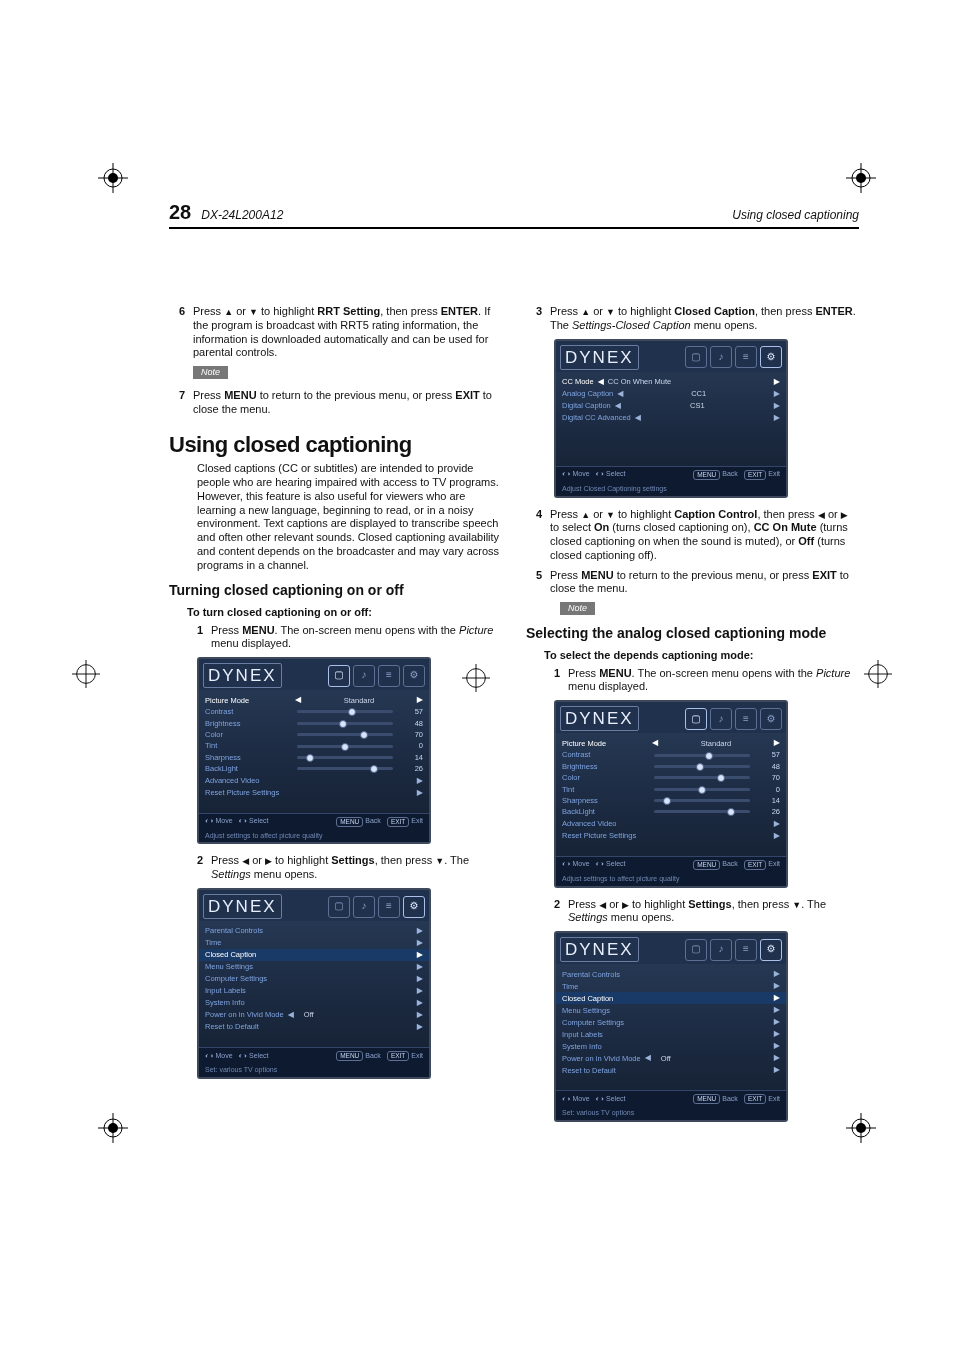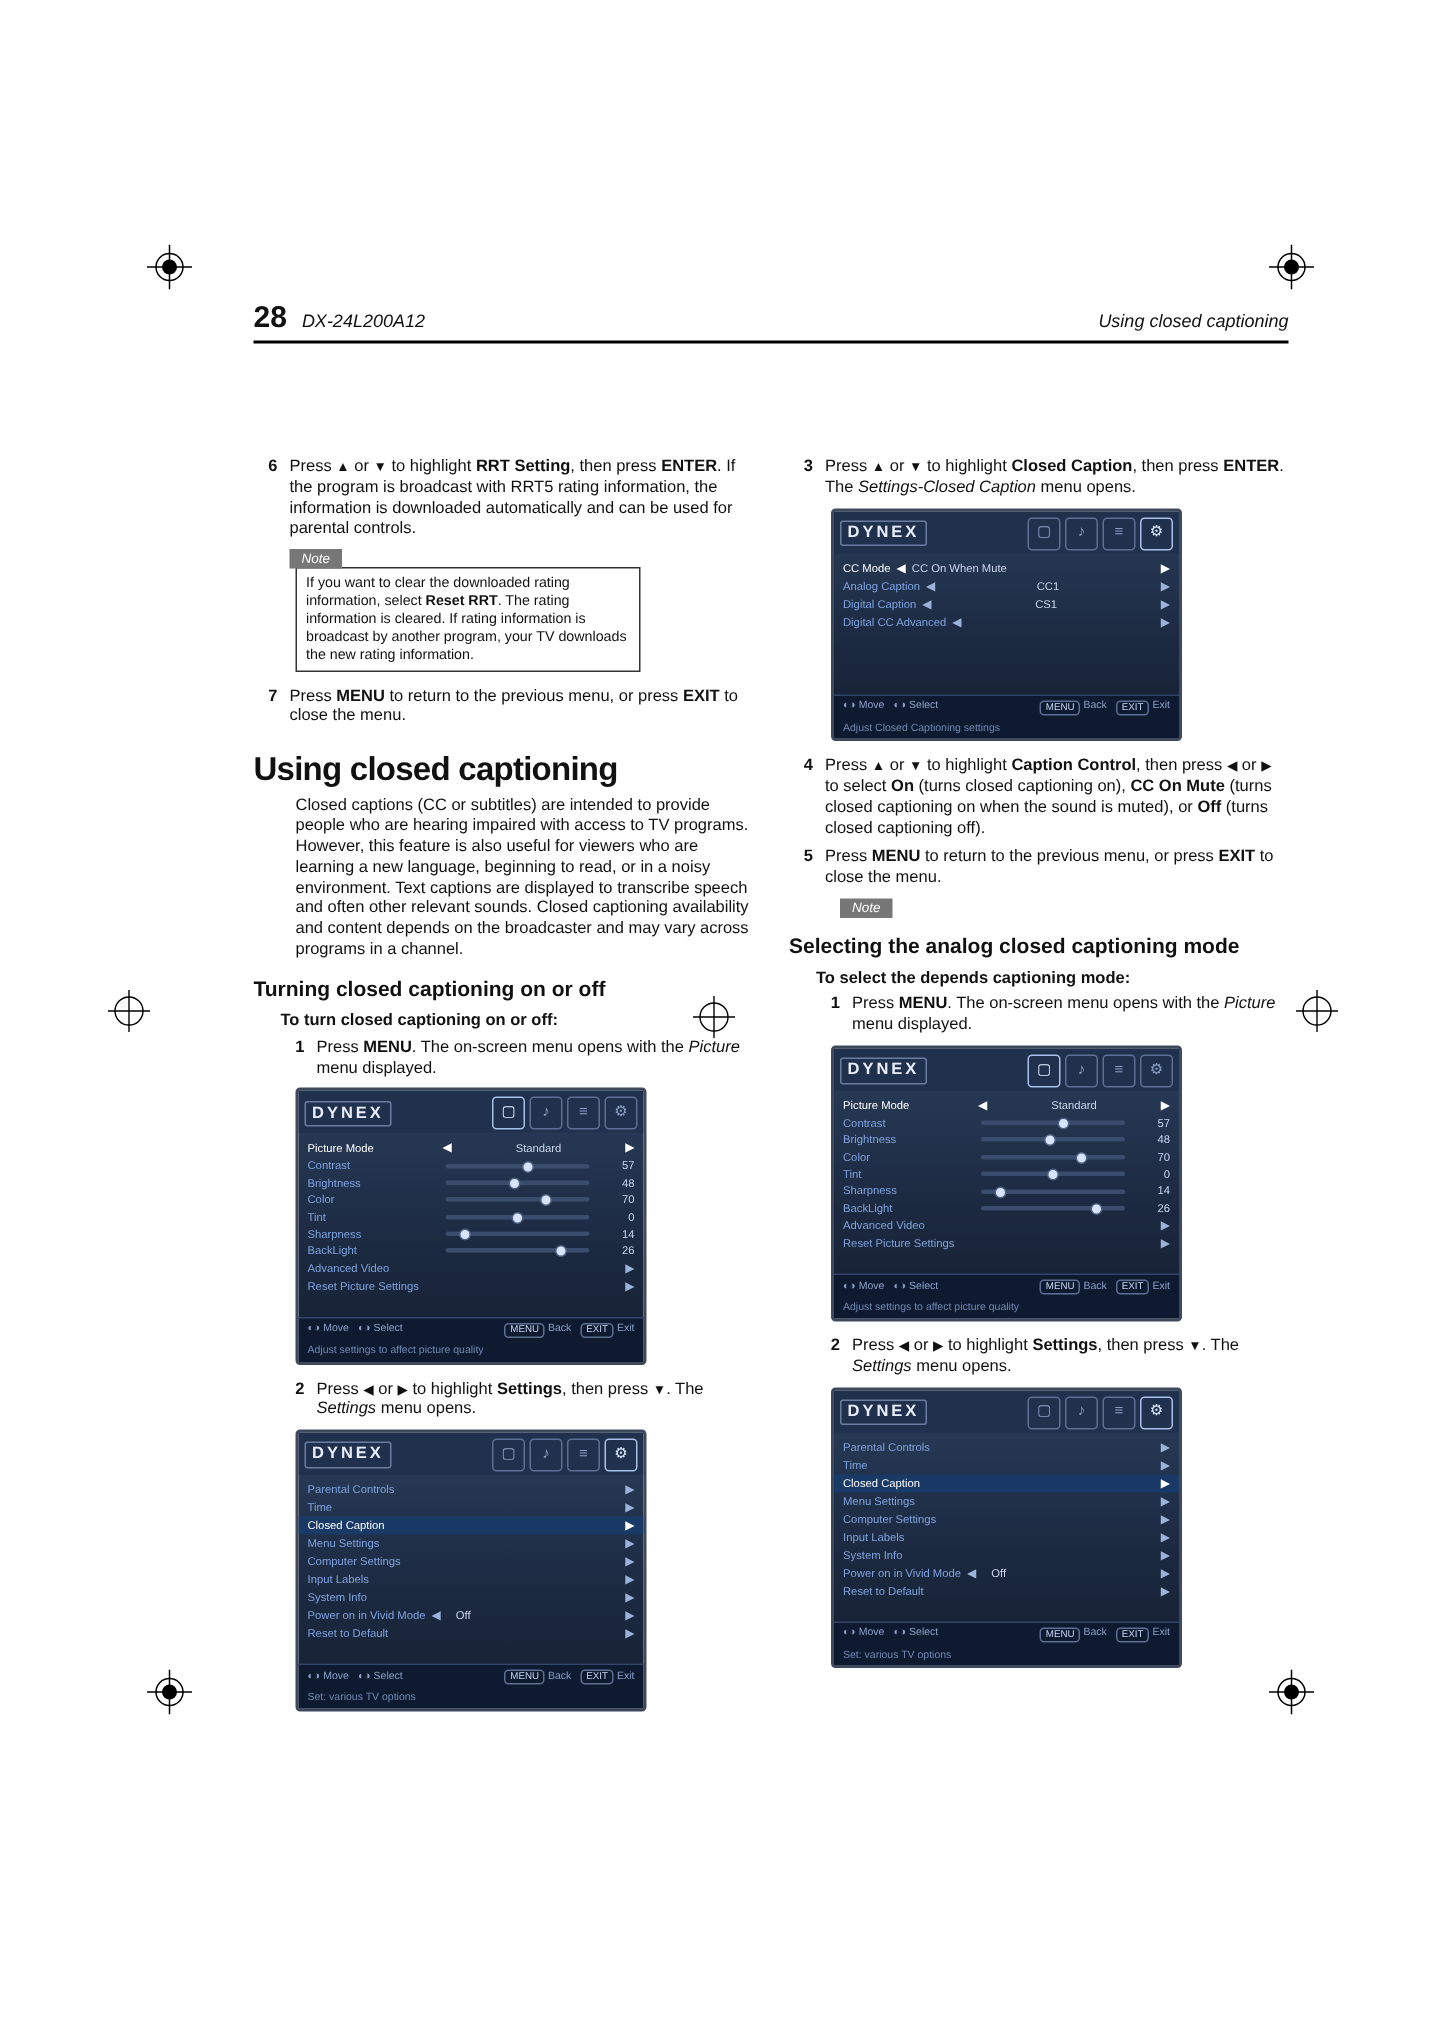--- a/index.html
+++ b/index.html
@@ -152,24 +152,24 @@
     overflow: hidden;
   }
   .osd .logorow {
     display: flex;
     align-items: center;
     gap: 4px;
     padding: 4px 4px 2px 4px;
     background: #20314d;
   }
   .osd .dynex {
-    font-weight: 700;
+    font-weight: 400;
     letter-spacing: 2px;
     color: #e8eefb;
-    font-size: 11px;
+    font-size: 17px;
     border: 1px solid #6a7da0;
     padding: 1px 4px;
     border-radius: 2px;
   }
   .osd .tabs { display: flex; gap: 3px; margin-left: auto; }
   .osd .tab {
     width: 20px; height: 20px;
     border: 1px solid #5d6f92;
     border-radius: 3px;
     display: flex; align-items: center; justify-content: center;
@@ -301,23 +301,20 @@
 
         <div class="step">
           <span class="num">6</span>
           <span class="txt">
             <span>Press </span><span class="tri">▲</span><span> or </span><span class="tri">▼</span><span> to highlight </span><b>RRT Setting</b><span>, then press </span><b>ENTER</b><span>. If the program is broadcast with RRT5 rating information, the information is downloaded automatically and can be used for parental controls.</span>
           </span>
         </div>
 
         <div class="notebox">
           <span class="notehdr">Note</span>
-          <div class="notebody">
-            <span>If you want to clear the downloaded rating information, select </span><b>Reset RRT</b><span>. The rating information is cleared. If rating information is broadcast by another program, your TV downloads the new rating information.</span>
-          </div>
         </div>
 
         <div class="step">
           <span class="num">7</span>
           <span class="txt">
             <span>Press </span><b>MENU</b><span> to return to the previous menu, or press </span><b>EXIT</b><span> to close the menu.</span>
           </span>
         </div>
 
         <div class="h1">Using closed captioning</div>

